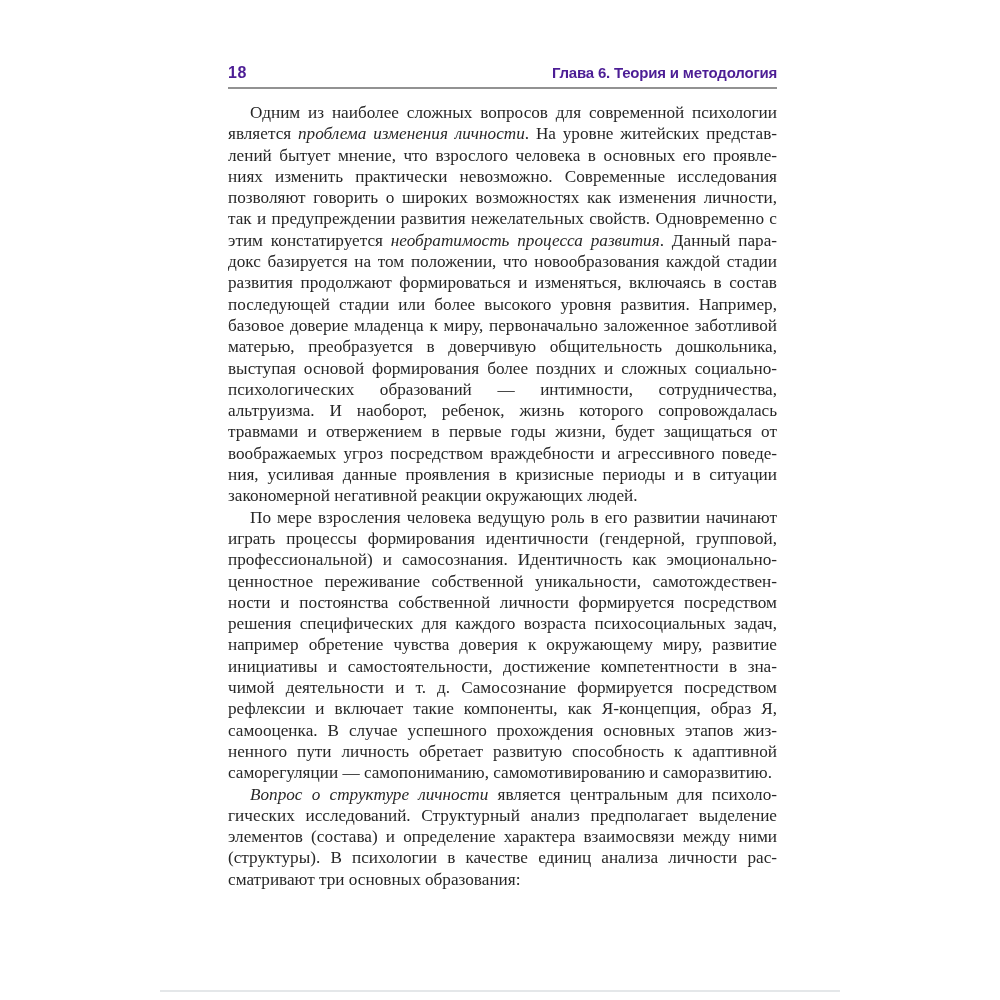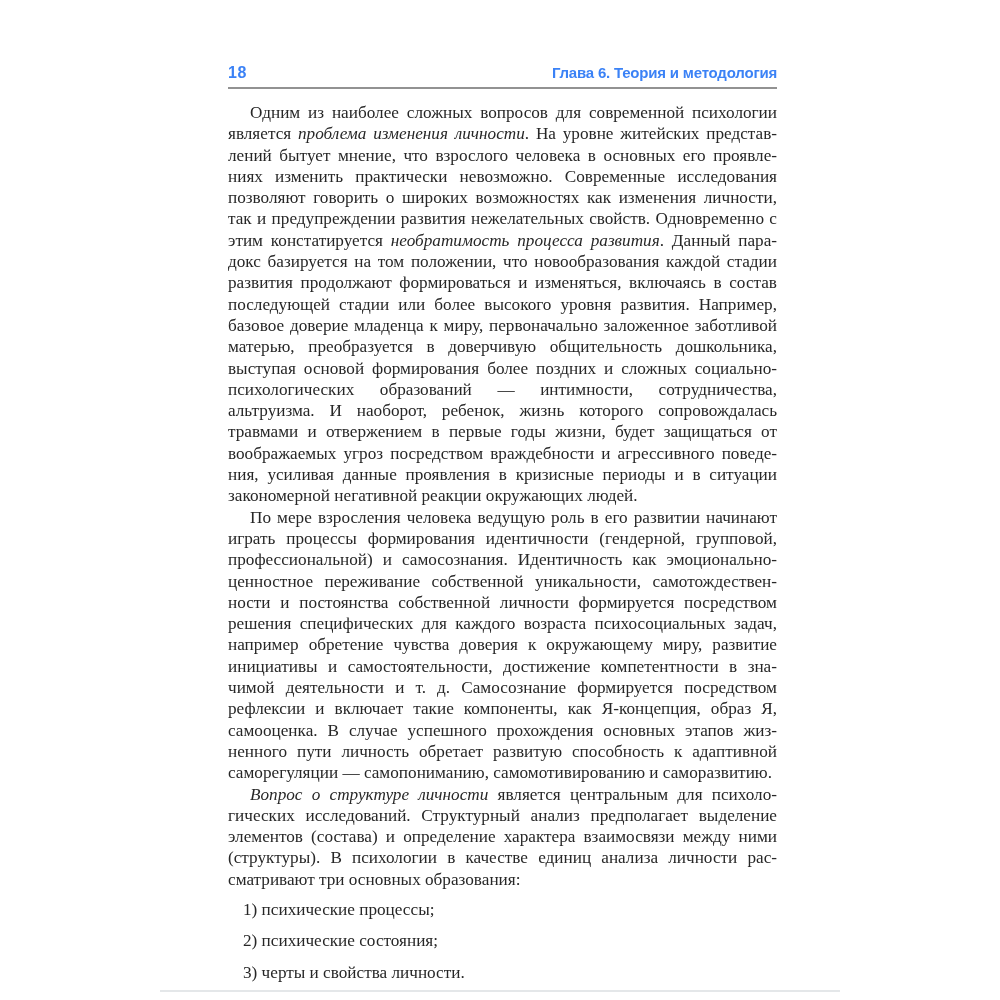--- a/index.html
+++ b/index.html
@@ -19,21 +19,21 @@
     left: 228px;
     top: 64px;
     width: 549px;
     display: flex;
     justify-content: space-between;
     align-items: baseline;
     border-bottom: 2px solid #929292;
     padding-bottom: 5px;
     font-family: "Liberation Sans", sans-serif;
     font-weight: 700;
-    color: #3b82f6;
+    color: #4c1d95;
   }
   .page-num {
     font-size: 16px;
     letter-spacing: 0.5px;
   }
   .chapter {
     font-size: 15px;
     letter-spacing: -0.2px;
   }
   .text-block {
@@ -81,21 +81,16 @@
     <span class="page-num">18</span>
     <span class="chapter">Глава 6. Теория и методология</span>
   </header>
 
   <main class="text-block">
     <div id="paragraphs">
         <p class="para"><span>Одним из наиболее сложных вопросов для современной психологии является </span><em>проблема изменения личности</em><span>. На уровне житейских представ­лений бытует мнение, что взрослого человека в основных его проявле­ниях изменить практически невозможно. Современные исследования позволяют говорить о широких возможностях как изменения личности, так и предупреждении развития нежелательных свойств. Одновременно с этим констатируется </span><em>необратимость процесса развития</em><span>. Данный пара­докс базируется на том положении, что новообразования каждой стадии развития продолжают формироваться и изменяться, включаясь в состав последующей стадии или более высокого уровня развития. Например, базовое доверие младенца к миру, первоначально заложенное заботливой матерью, преобразуется в доверчивую общительность дошкольника, выступая основой формирования более поздних и сложных социаль­но-психологических образований — интимности, сотрудничества, альтруизма. И наоборот, ребенок, жизнь которого сопровождалась травмами и отвержением в первые годы жизни, будет защищаться от воображаемых угроз посредством враждебности и агрессивного поведе­ния, усиливая данные проявления в кризисные периоды и в ситуации закономерной негативной реакции окружающих людей.</span></p>
         <p class="para"><span>По мере взросления человека ведущую роль в его развитии начинают играть процессы формирования идентичности (гендерной, групповой, профессиональной) и самосознания. Идентичность как эмоционально-ценностное переживание собственной уникальности, самотождествен­ности и постоянства собственной личности формируется посредством решения специфических для каждого возраста психосоциальных задач, например обретение чувства доверия к окружающему миру, развитие инициативы и самостоятельности, достижение компетентности в зна­чимой деятельности и т. д. Самосознание формируется посредством рефлексии и включает такие компоненты, как Я-концепция, образ Я, самооценка. В случае успешного прохождения основных этапов жиз­ненного пути личность обретает развитую способность к адаптивной саморегуляции — самопониманию, самомотивированию и саморазвитию.</span></p>
         <p class="para"><em>Вопрос о структуре личности</em><span> является центральным для психоло­гических исследований. Структурный анализ предполагает выделение элементов (состава) и определение характера взаимосвязи между ними (структуры). В психологии в качестве единиц анализа личности рас­сматривают три основных образования:</span></p>
       </div>
-    <div id="list" class="num-list">
-        <p class="list-item">1) психические процессы;</p>
-        <p class="list-item">2) психические состояния;</p>
-        <p class="list-item">3) черты и свойства личности.</p>
-      </div>
   </main>
 
   <div class="page-edge"></div>
 </div>
 
 </body></html>

